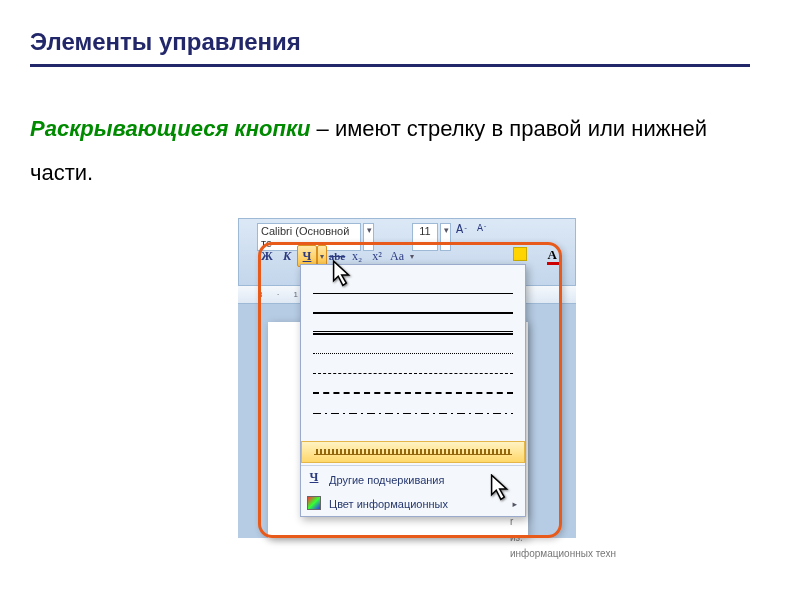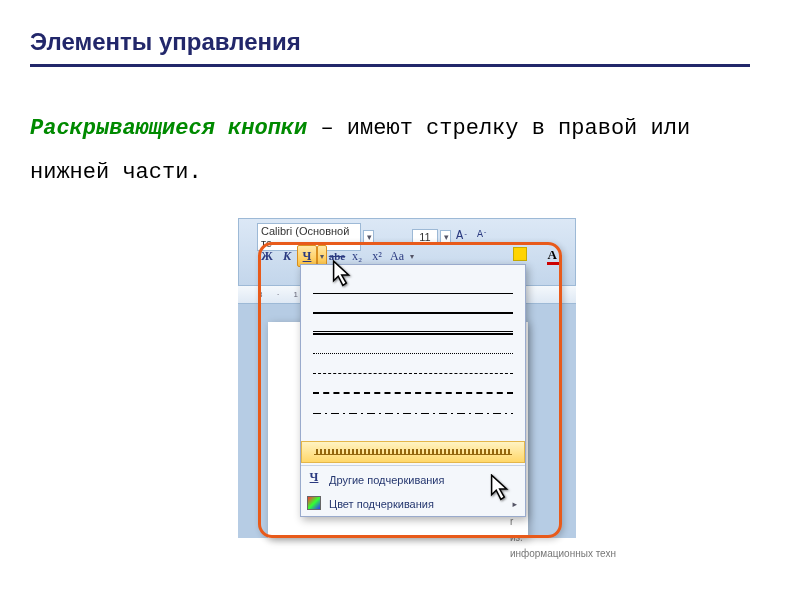--- a/index.html
+++ b/index.html
@@ -24,21 +24,20 @@
   .hr {
     height: 3px;
     background: #22276a;
     margin: 0;
   }
   .body-text {
     padding: 40px 30px 0 30px;
     font-size: 22px;
     line-height: 2.0;
     color: #000;
-    font-family: Liberation Mono, monospace;
   }
   .term {
     color: #008a00;
     font-style: italic;
     font-weight: bold;
   }
   .screenshot {
     position: absolute;
     left: 238px;
     top: 218px;
@@ -53,21 +52,20 @@
   .ribbon {
     position: absolute;
     left: 0; top: 0; width: 338px; height: 68px;
     background: linear-gradient(#dce8f6,#c3d6eb);
     border: 1px solid #9db9d6;
   }
   .font-controls {
     position: absolute;
     left: 18px; top: 4px;
     display: flex;
-    align-items: center;
     gap: 2px;
   }
   .fontbox {
     background: #fff;
     border: 1px solid #9db9d6;
     font-size: 11px;
     padding: 1px 3px;
     color: #333;
   }
   .fontname { width: 104px; }
@@ -333,21 +331,21 @@
     <div class="line-item selected">
         <div class="wave"></div>
       </div>
     <div class="sep"></div>
     <div class="menu-item">
       <div class="menu-icon mi-underline-icon">Ч</div>
       <span>Другие подчеркивания</span>
     </div>
     <div class="menu-item">
       <div class="menu-icon mi-color-icon"></div>
-      <span>Цвет подчеркивания</span>
+      <span>Цвет информационных</span>
       <span class="menu-arrow">▸</span>
     </div>
   </div>
 
   <div class="orange-callout"></div>
 
   <div class="cursor cursor1">
     <svg viewBox="0 0 20 26" width="24" height="30">
       <path d="M1 1 L1 18 L5 14 L9 22 L12 20 L8 13 L14 13 Z" fill="#fff" stroke="#000" stroke-width="1.3"></path>
     </svg>

